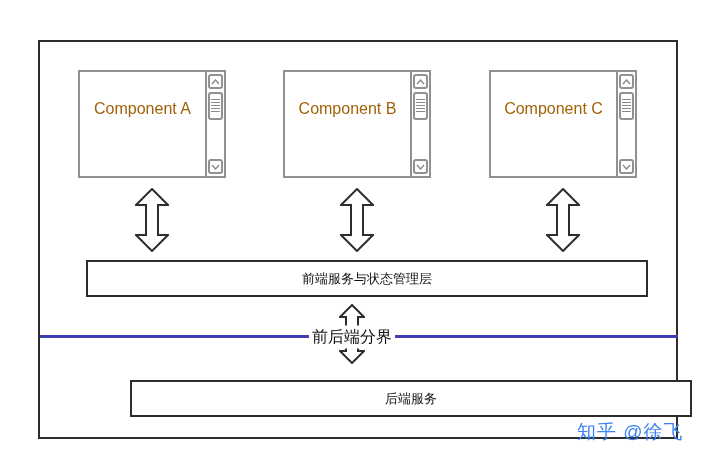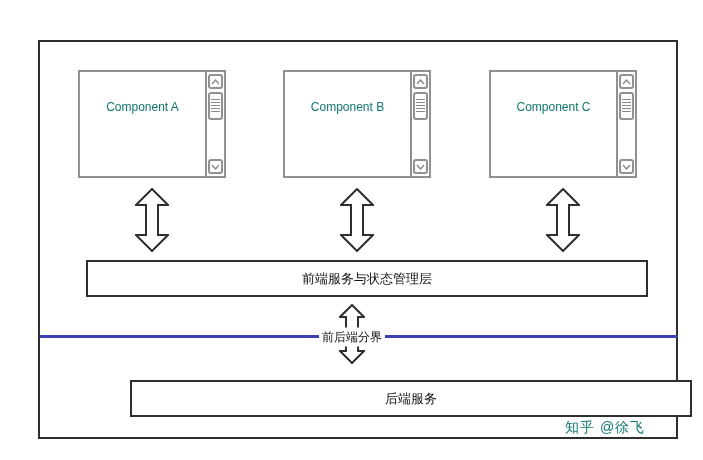--- a/index.html
+++ b/index.html
@@ -7,21 +7,21 @@
   #stage{position:relative;width:703px;height:460px;background:#ffffff;overflow:hidden;}
 
   .outer-frame{position:absolute;left:38px;top:40px;width:640px;height:399px;
     border:2px solid #2e2e2e;box-sizing:border-box;background:transparent;}
 
   
   .component{position:absolute;top:70px;width:148px;height:108px;box-sizing:border-box;
     border:2px solid #919191;background:#fff;display:flex;}
   .comp-a{left:78px;} .comp-b{left:283px;text-align:right;} .comp-c{left:489px;}
   .component-body{flex:1;display:flex;justify-content:center;align-items:flex-start;
-    padding-top:28px;font-size:12px;color:#0f766e;white-space:nowrap;}
+    padding-top:28px;font-size:16px;color:#a16207;white-space:nowrap;}
   .scrollbar{width:19px;box-sizing:border-box;border-left:2px solid #919191;display:flex;
     flex-direction:column;align-items:center;padding:2px 0;background:#fff;}
   .sb-btn{width:11px;height:11px;box-sizing:content-box;border:2px solid #919191;border-radius:3px;
     display:flex;align-items:center;justify-content:center;background:#fff;flex:0 0 auto;}
   .sb-thumb{width:11px;height:24px;border:2px solid #919191;border-radius:3px;margin-top:3px;
     display:flex;align-items:center;justify-content:center;background:#fff;flex:0 0 auto;}
   .grip{width:9px;height:14px;
     background:repeating-linear-gradient(to bottom,#8a8a8a 0 1px,transparent 1px 3px);}
   .sb-spacer{flex:1;}
 
@@ -34,23 +34,23 @@
   .layer-box{position:absolute;left:86px;width:562px;height:37px;box-sizing:border-box;
     border:2px solid #2e2e2e;background:#fff;display:flex;align-items:center;justify-content:center;
     font-size:13px;color:#111;}
   .frontend-layer{top:260px;}
   .backend-layer{top:380px;z-index:2;margin-left:44px;}
 
   
   .boundary-line{position:absolute;left:40px;top:335px;width:638px;height:3px;
     background:#3e3eb5;z-index:1;}
   .boundary-label{position:absolute;left:352px;top:337px;transform:translate(-50%,-50%);
-    background:#fff;padding:1px 3px;font-size:12px;color:#111;z-index:3;white-space:nowrap;}
+    background:#fff;padding:1px 3px;font-size:16px;color:#111;z-index:3;white-space:nowrap;}
 
-  .watermark{position:absolute;left:565px;top:419px;font-size:14px;color:#0f766e;
+  .watermark{position:absolute;left:577px;top:419px;font-size:19px;color:#3b82f6;
     z-index:4;white-space:nowrap;letter-spacing:1px;}
 </style>
 </head>
 <body>
 
 <div id="stage">
 
   <div class="outer-frame"></div>
 
   <div class="component comp-a">

